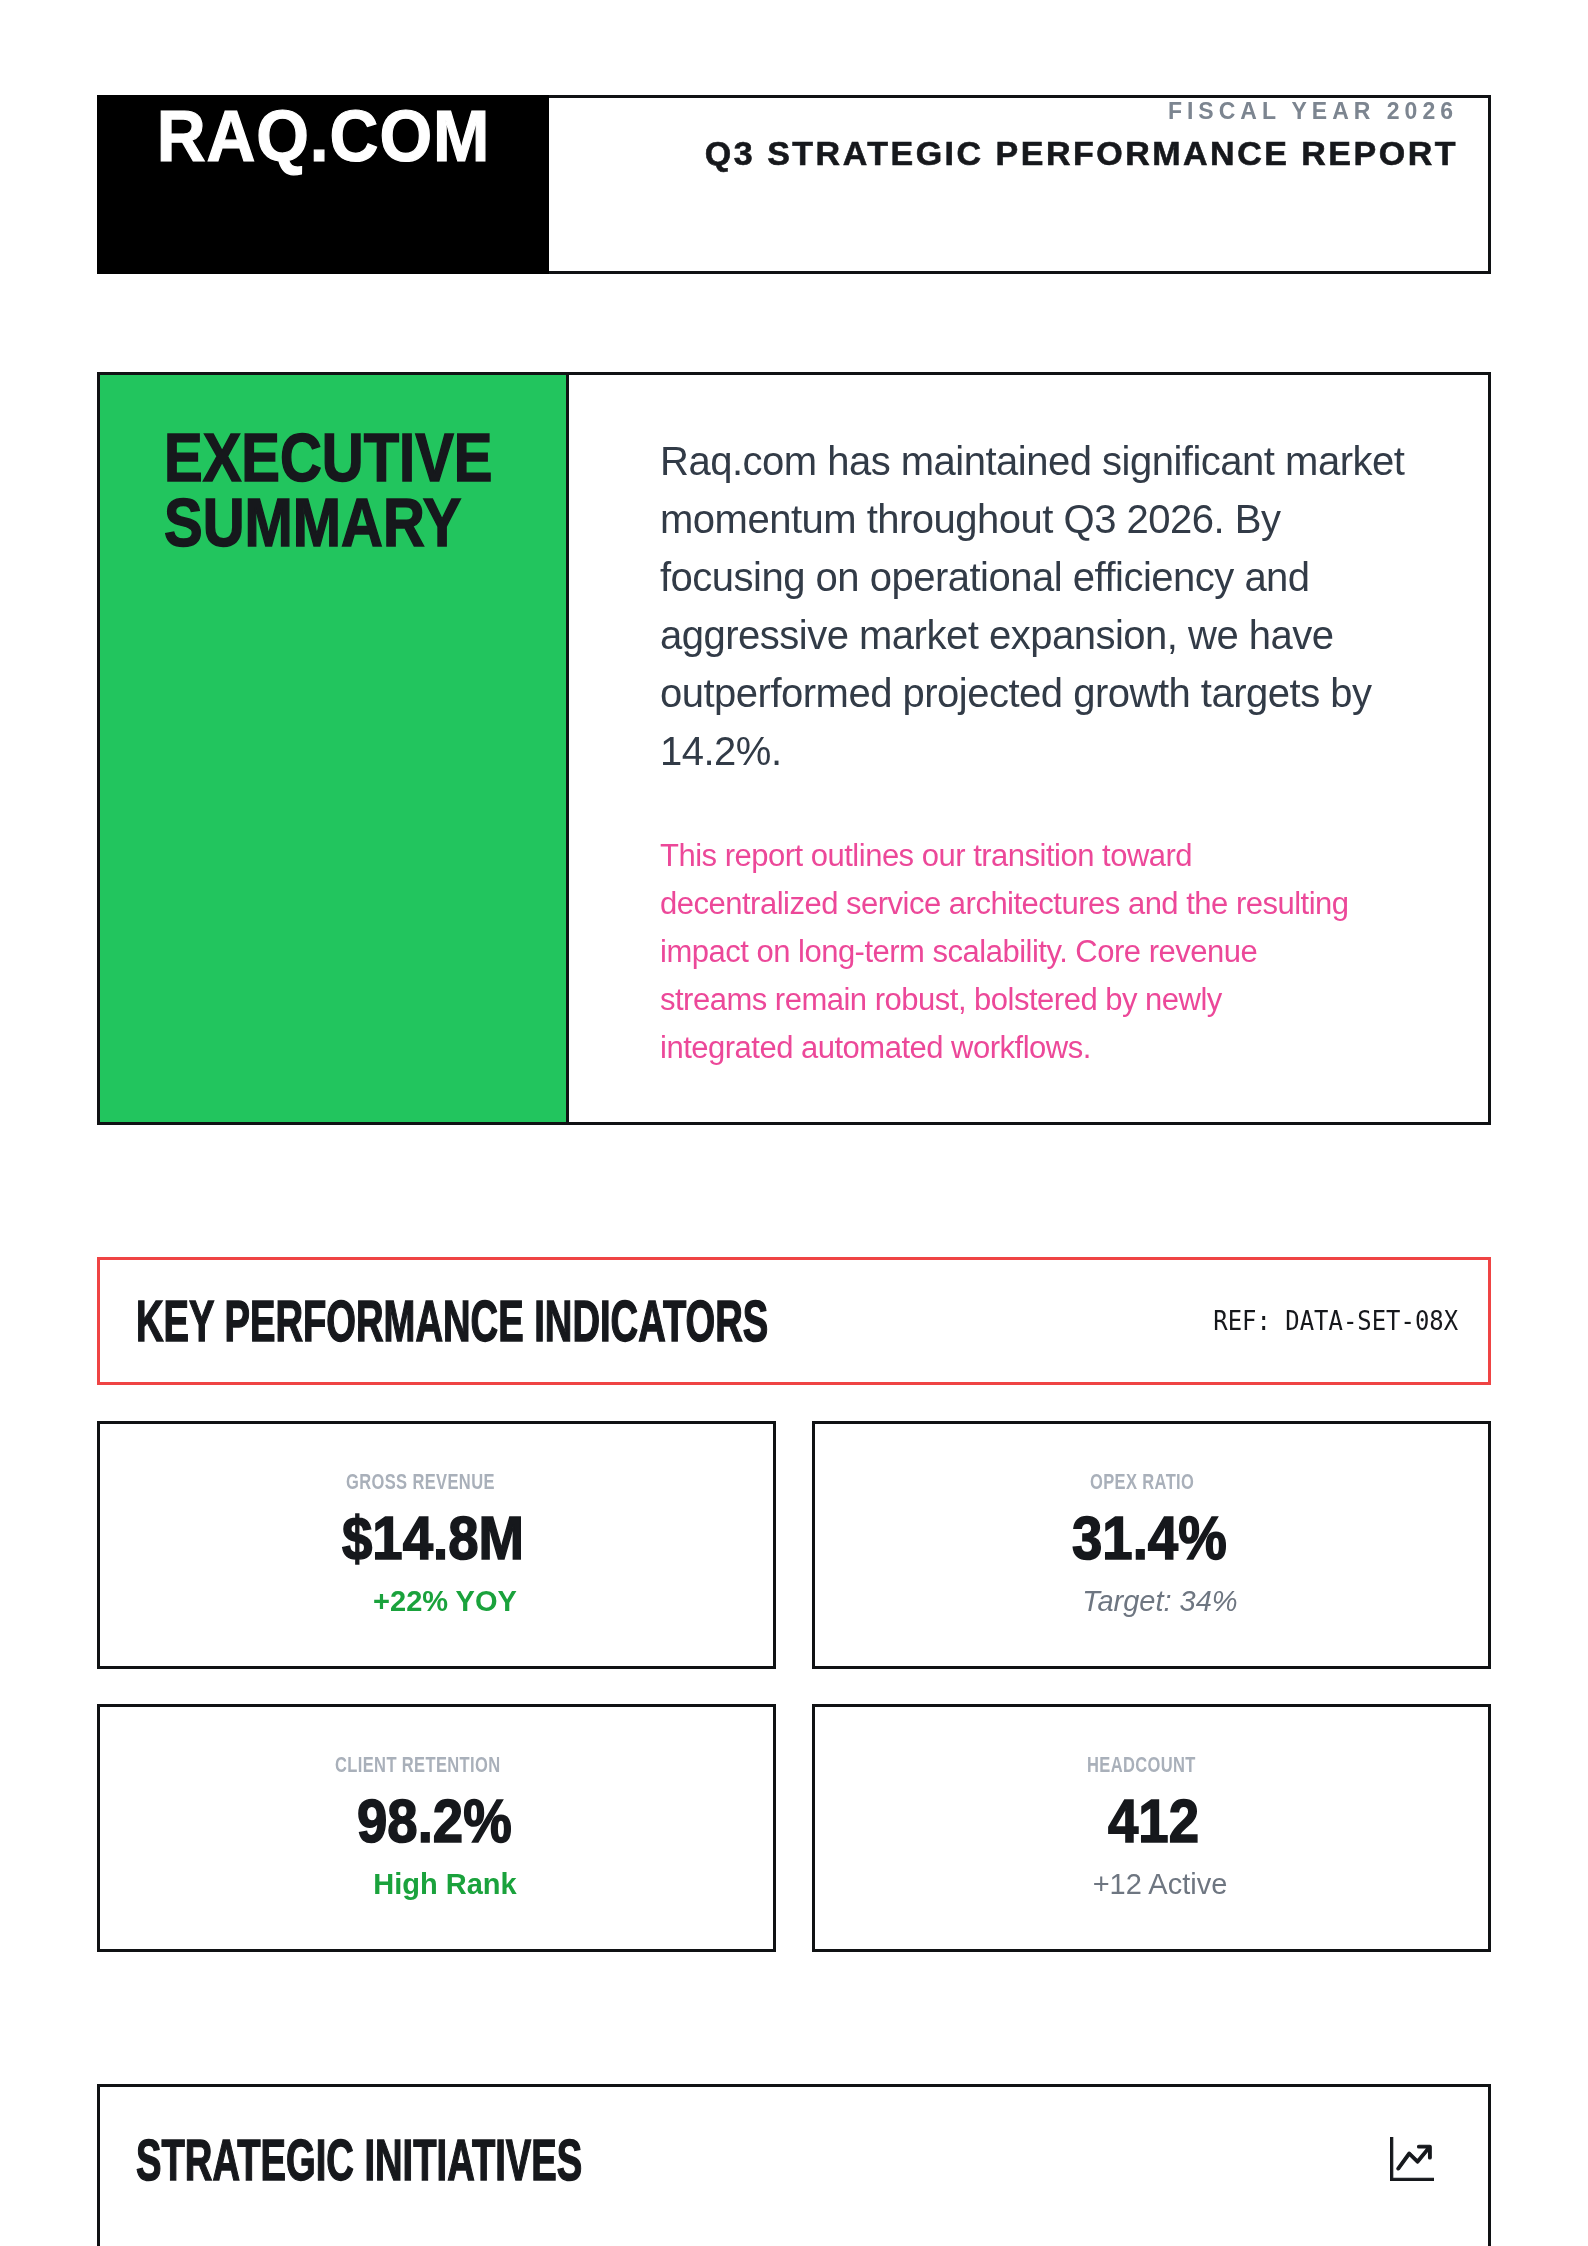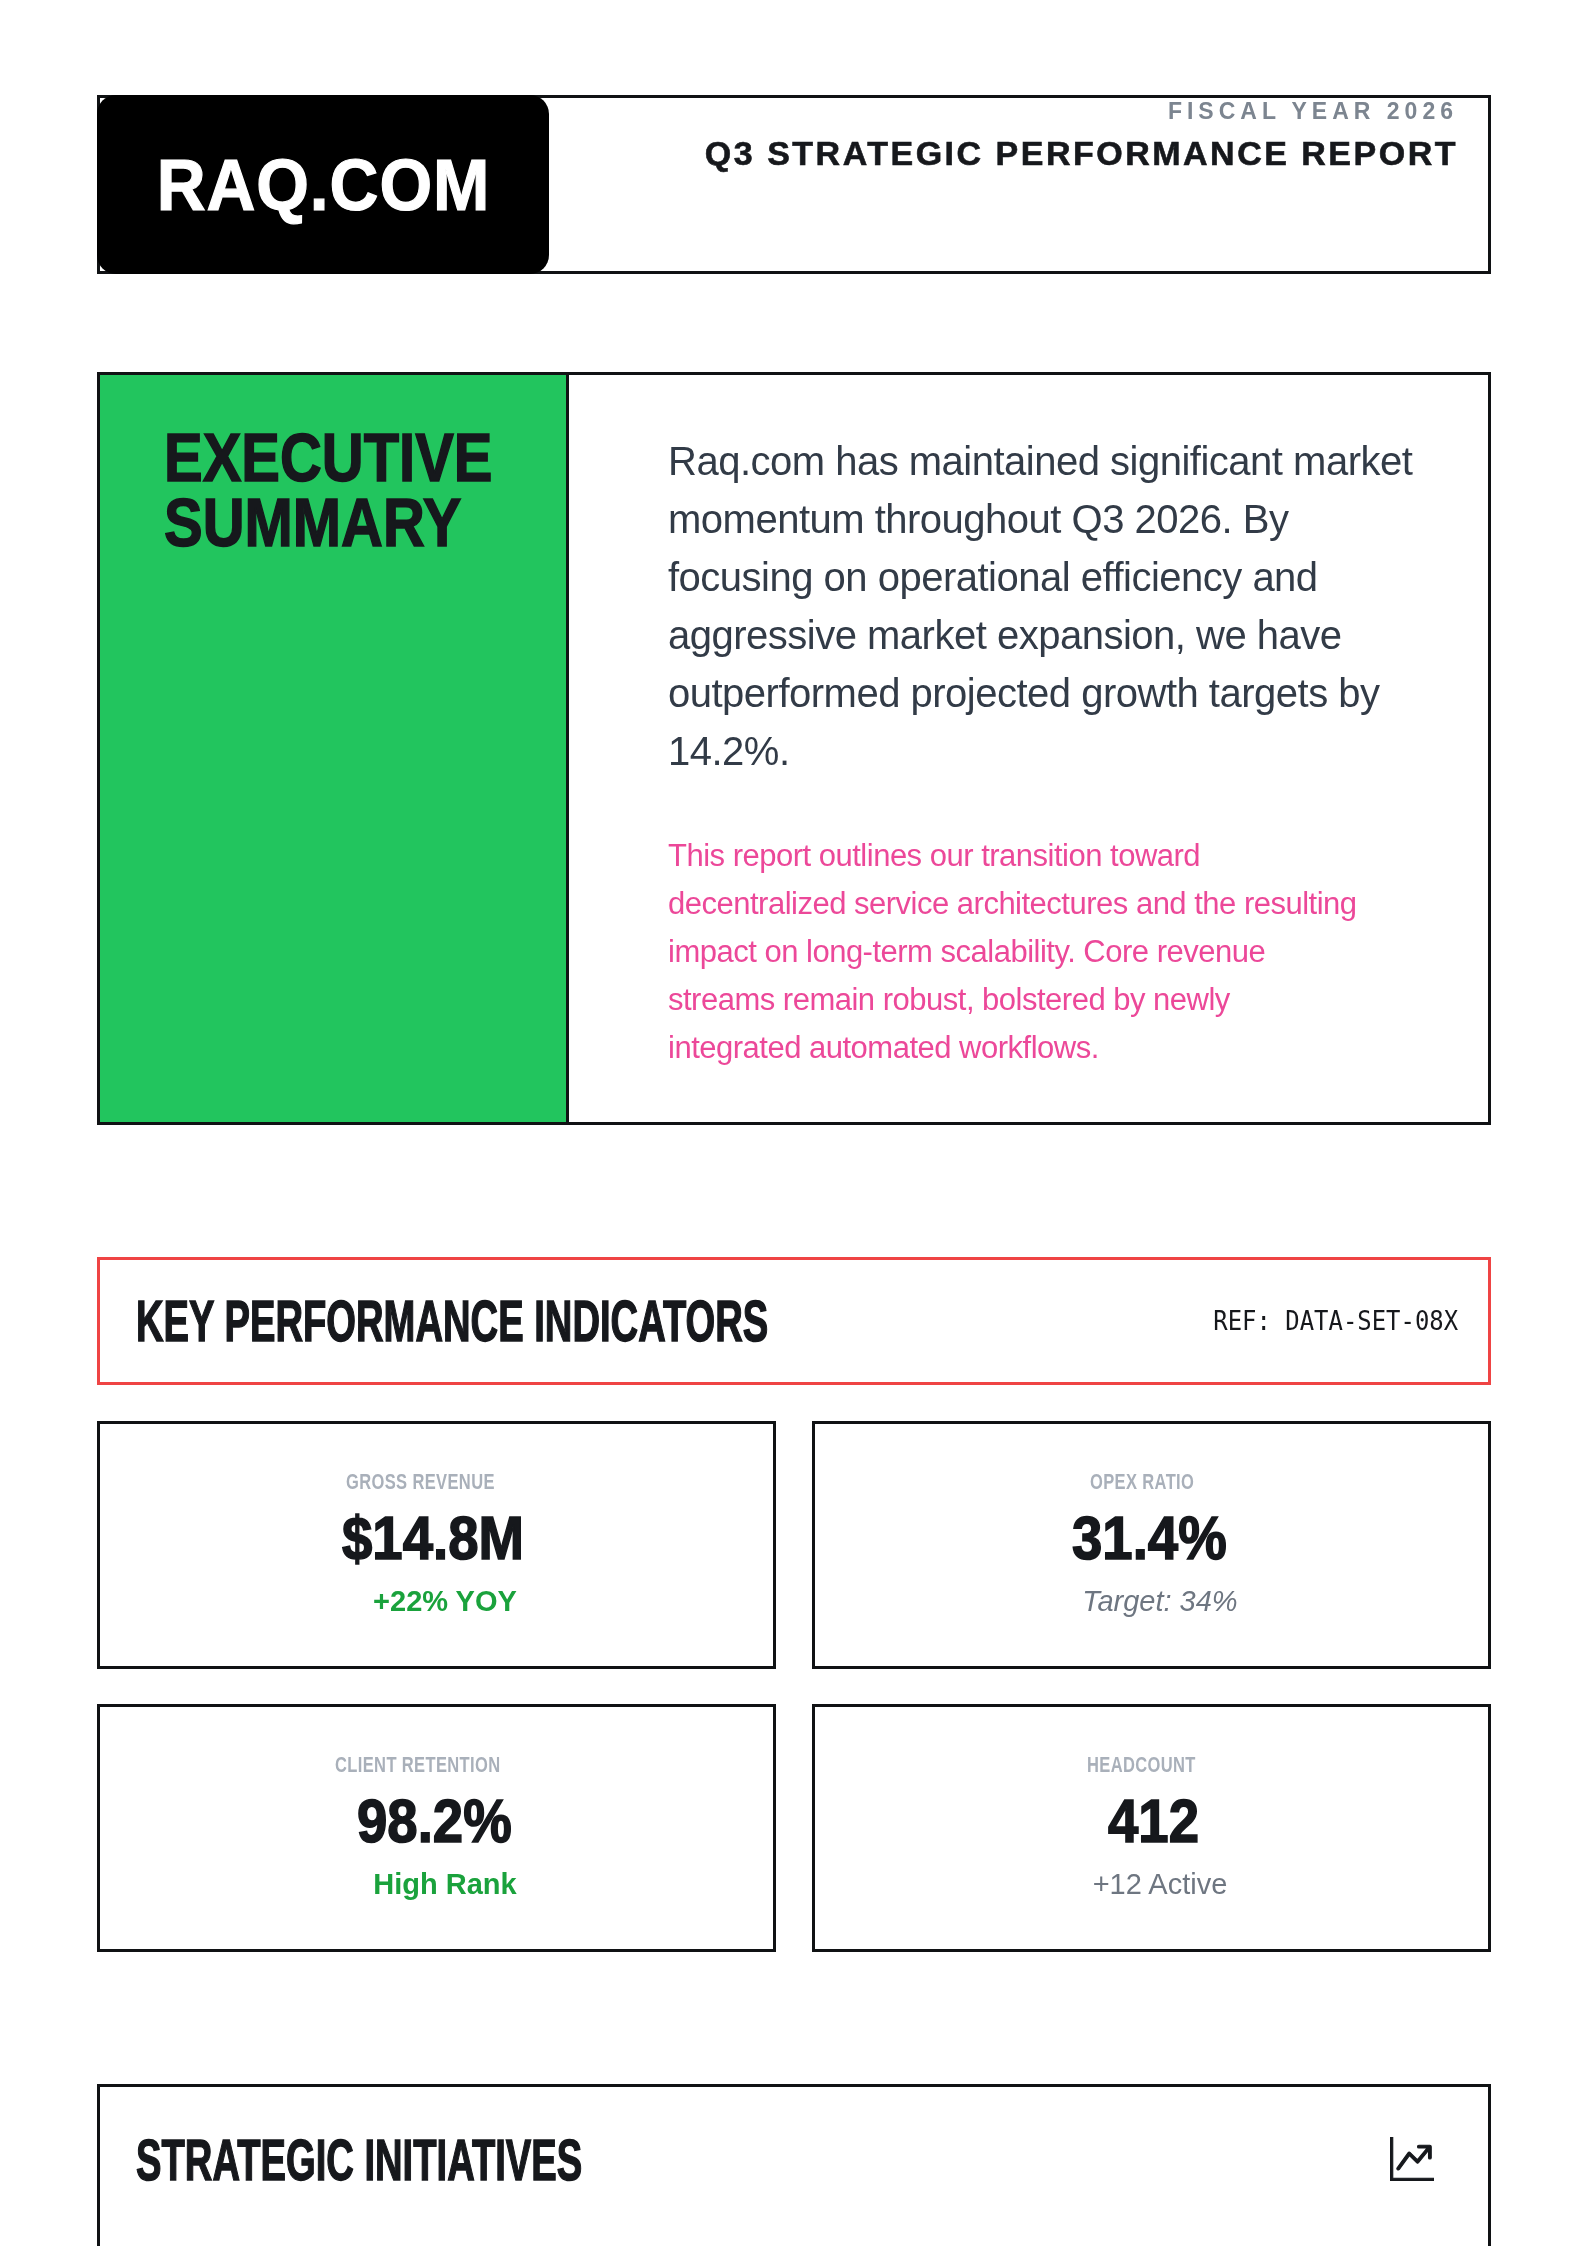--- a/index.html
+++ b/index.html
@@ -18,23 +18,22 @@
     height: 179px;
     border: 3px solid #101214;
     display: flex;
     align-items: stretch;
     margin-bottom: 98px;
   }
   .logo-box {
     width: 452px;
     margin: -3px 0 -3px -3px;
     background: #000000;
-    display: flex; align-items: center; justify-content: center;
+    display: flex; justify-content: center;
     flex: none;
-    border-radius: 19px;
   }
   .logo-text {
     color: #ffffff;
     font-size: 72px; font-weight: 700; letter-spacing: 1px;
     -webkit-text-stroke: 1.2px #ffffff;
     display: inline-block; transform: scaleX(0.94); transform-origin: 50% 50%;
     white-space: nowrap;
   }
   .header-right {
     flex: 1;
@@ -62,21 +61,21 @@
     background: #22c55e;
     border-right: 3px solid #101214;
     padding: 50px 15px 0 64px;
   }
   .exec-heading {
     font-size: 69px; line-height: 65px; font-weight: 700;
     -webkit-text-stroke: 1.5px #16181c;
     color: #16181c;
     transform: scaleX(0.84); transform-origin: 0 0;
   }
-  .exec-right { flex: 1; padding: 57px 50px 0 64px; margin-left: 35px; }
+  .exec-right { flex: 1; padding: 57px 50px 0 91px; }
   .para-lead {
     margin: 0;
     font-size: 40px; line-height: 58px; letter-spacing: -0.5px;
     color: #323b47;
     white-space: pre-line;
   }
   .para-body {
     margin: 52px 0 0 0;
     font-size: 31px; line-height: 48px; letter-spacing: -0.5px;
     color: #ec4899;

